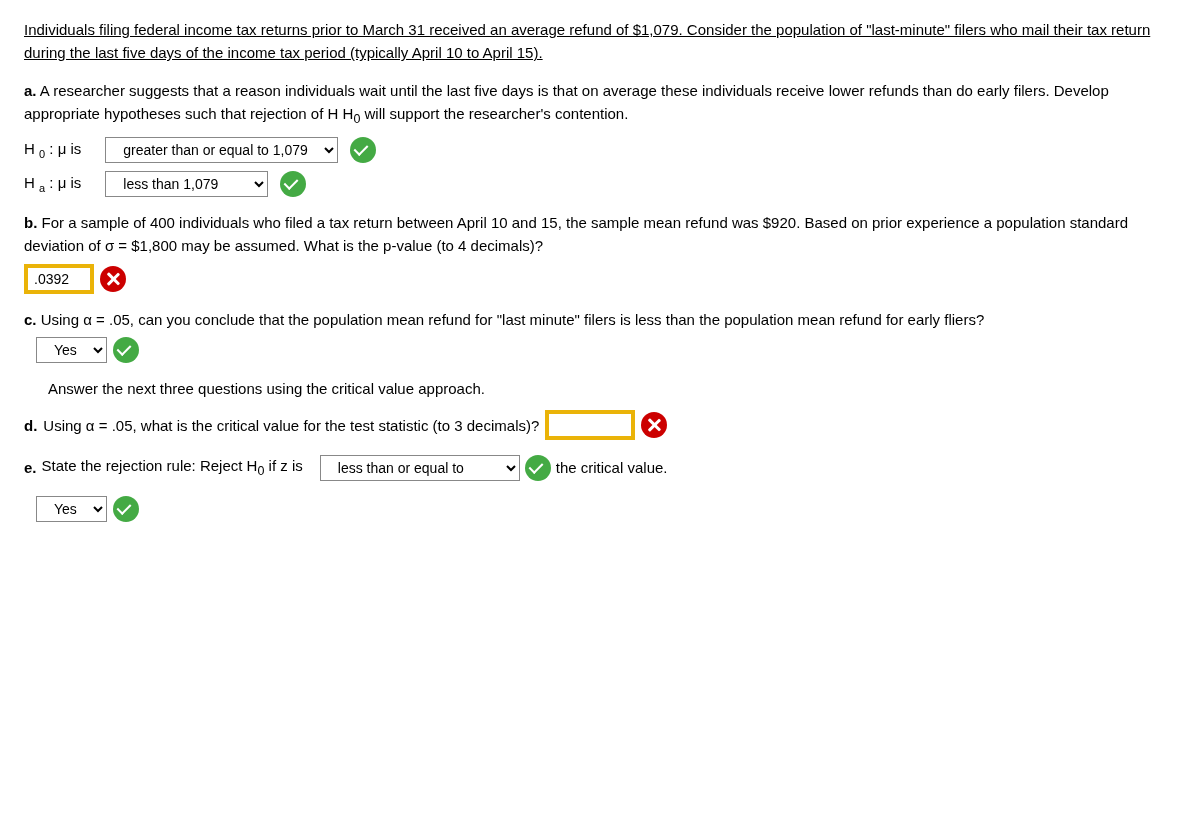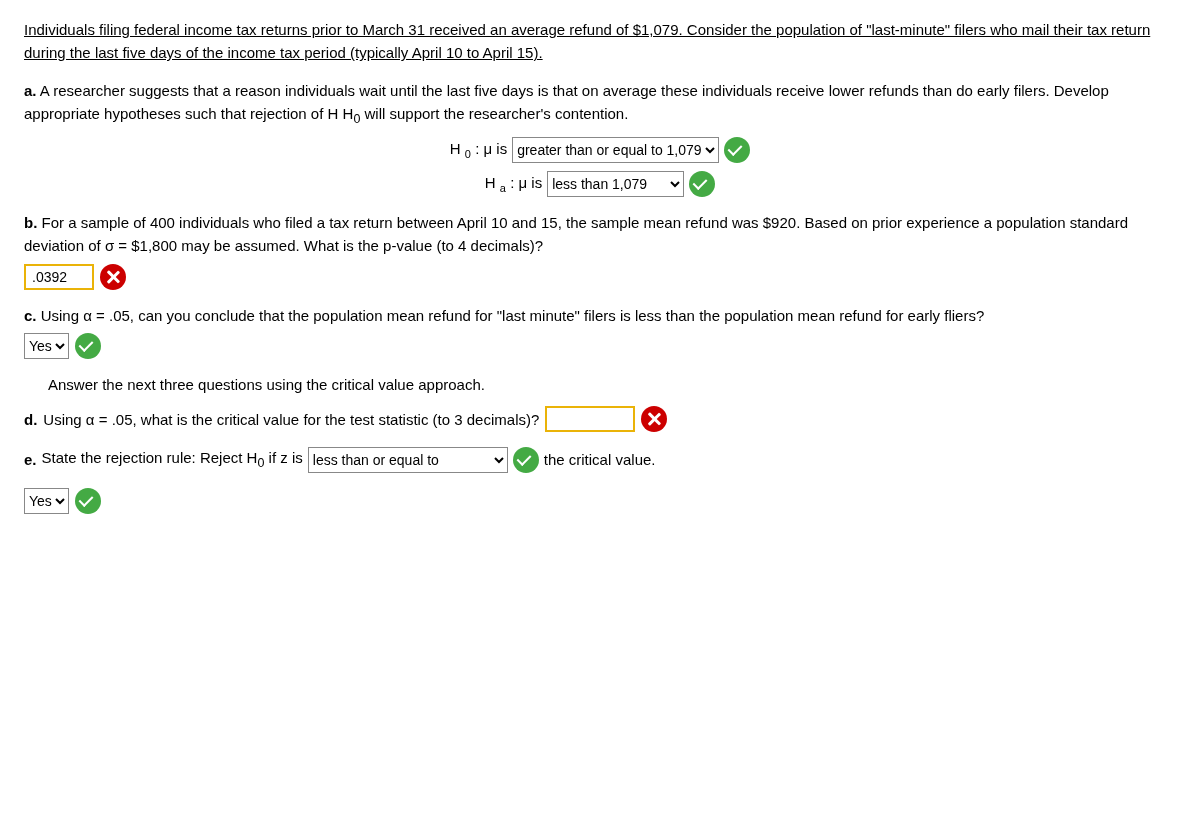--- a/index.html
+++ b/index.html
@@ -20,38 +20,38 @@
       margin-bottom: 14px;
     }
     .section-label {
       font-weight: bold;
       display: inline;
     }
     .hypothesis-row {
       display: flex;
       align-items: center;
       margin: 8px 0 4px 0;
-      gap: 5px;
+      gap: 12px;
       flex-wrap: wrap;
-      justify-content: center;
     }
     .hypothesis-symbol {
       font-size: 15px;
       white-space: nowrap;
     }
     .hypothesis-symbol sub {
       font-size: 11px;
     }
     select {
       border: 1px solid #888;
       background: #fff;
-      padding: 3px 0;
+      padding: 3px 13px;
       font-size: 14px;
       cursor: pointer;
       appearance: auto;
+      margin-left: 12px;
     }
     .check-icon {
       display: inline-block;
       width: 26px;
       height: 26px;
       background: #4a4;
       border-radius: 50%;
       position: relative;
       flex-shrink: 0;
     }
@@ -83,21 +83,21 @@
       left: 12px;
       top: 5px;
       width: 2.5px;
       height: 16px;
       background: #fff;
       border-radius: 1px;
     }
     .x-icon::before { transform: rotate(45deg); }
     .x-icon::after { transform: rotate(-45deg); }
     input[type="text"] {
-      border: 2px solid #eab308;
+      border: 4px solid #eab308;
       padding: 3px 6px;
       font-size: 14px;
       width: 80px;
     }
     .answer-row {
       display: flex;
       align-items: center;
       gap: 6px;
       margin: 6px 0;
     }

